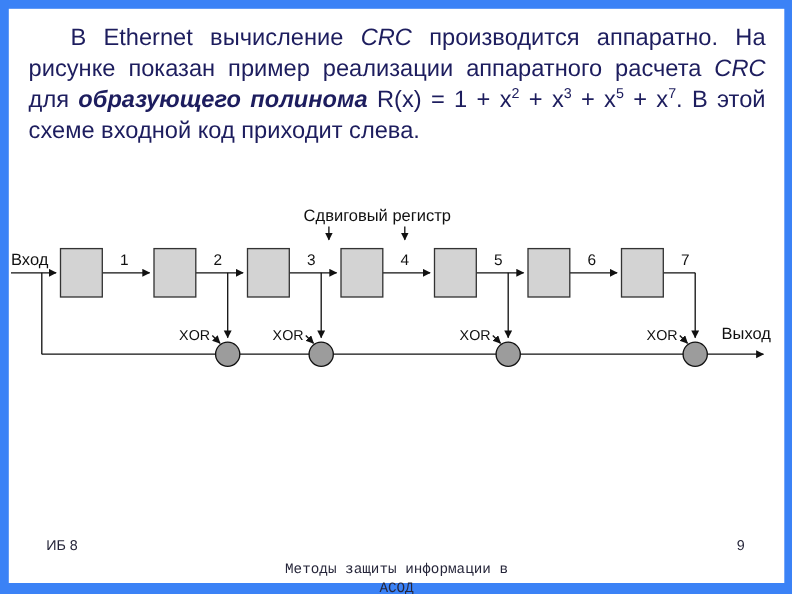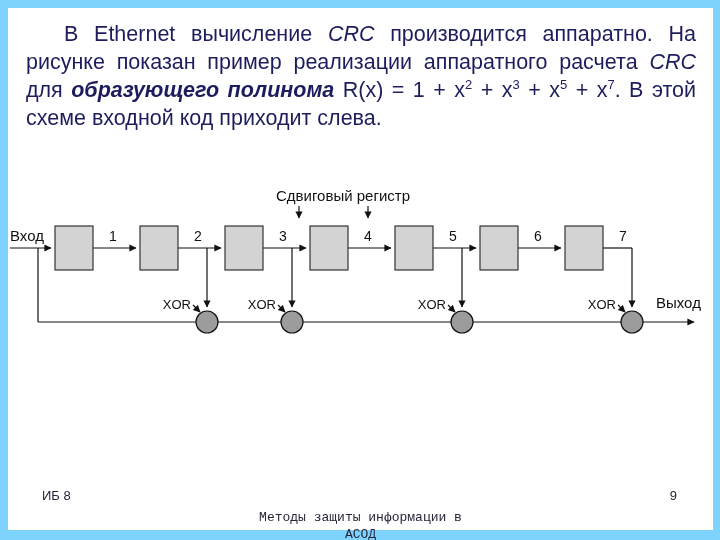--- a/index.html
+++ b/index.html
@@ -6,21 +6,21 @@
     margin: 0;
     padding: 0;
     width: 720px;
     height: 540px;
     overflow: hidden;
     font-family: "Liberation Sans", sans-serif;
   }
   .bg {
     position: absolute;
     inset: 0;
-    background: #7dd3fc;
+    background: #3b82f6;
   }
   .slide {
     position: absolute;
     left: 8px;
     top: 8px;
     width: 705px;
     height: 522px;
     background: #FFFFFF;
   }
   .para {

